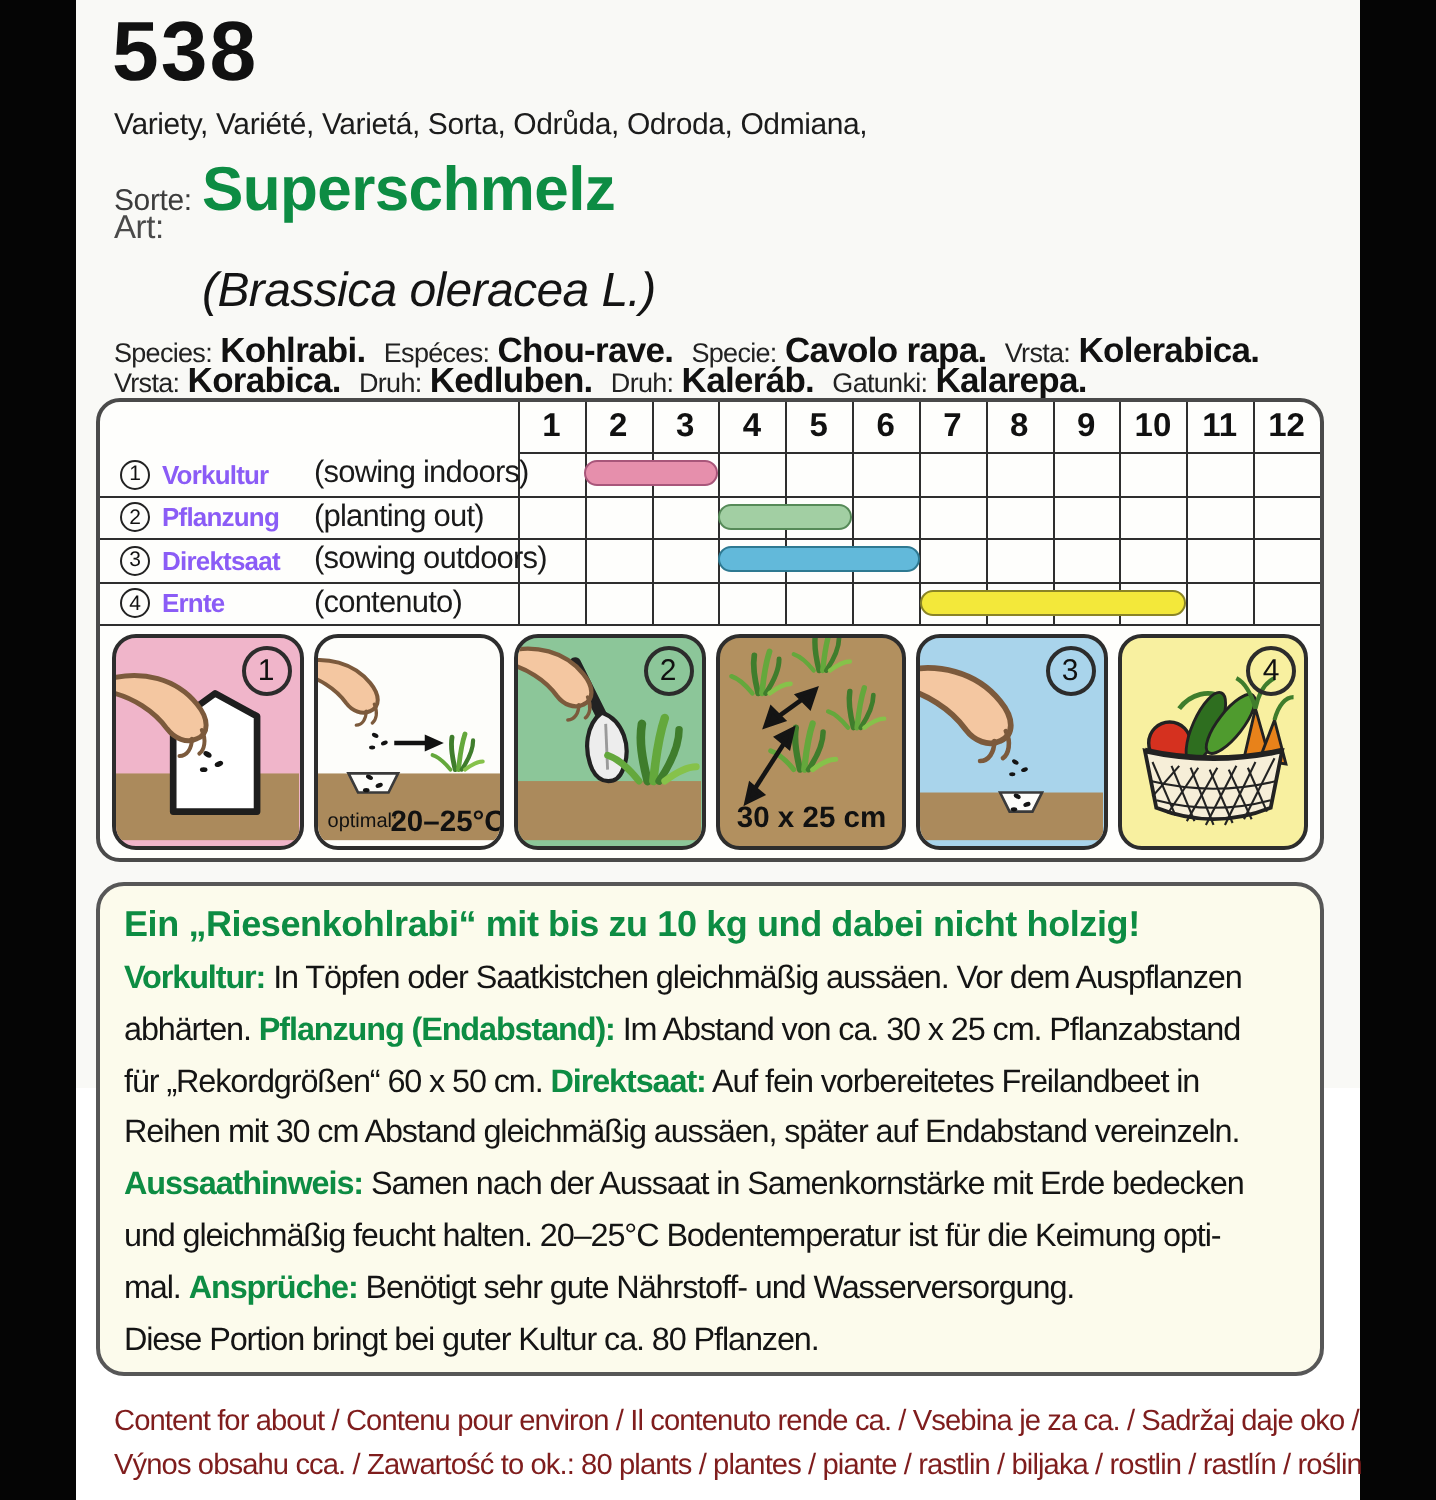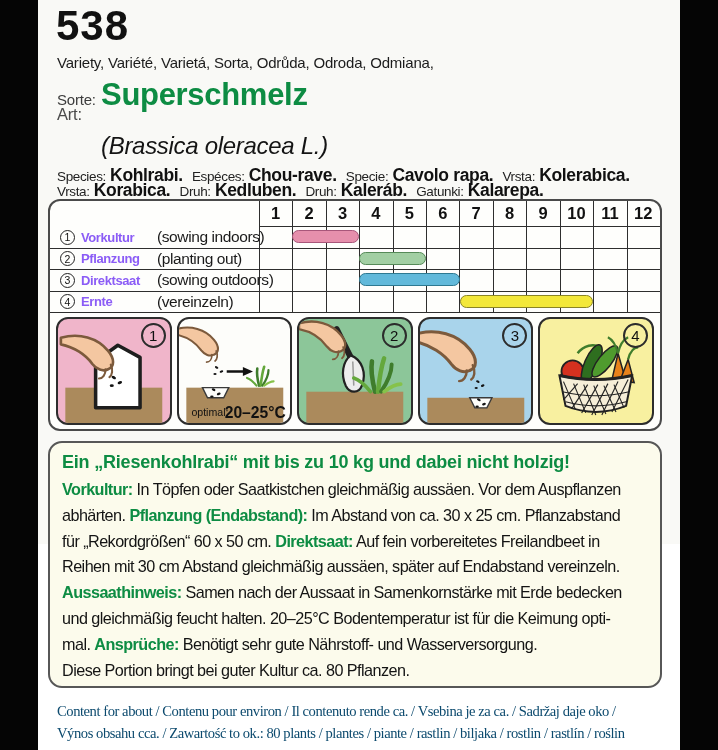--- a/index.html
+++ b/index.html
@@ -50,21 +50,21 @@
   .badge{position:absolute;top:4px;right:4px;width:25px;height:25px;border:2.2px solid #2c2c2c;border-radius:50%;
     display:flex;align-items:center;justify-content:center;font-size:15px;color:#111;box-sizing:border-box;}
 
   
   #desc-box{left:48px;top:441px;width:614px;height:247px;border:2.5px solid #575757;border-radius:14px;
     background:#fcfbec;box-sizing:border-box;padding:7px 12px 0 12px;}
   #desc-headline{font-size:18px;font-weight:bold;color:var(--green,#0d8c43);letter-spacing:-0.2px;margin:2px 0 4px 0;}
   .desc-line{font-size:16.2px;line-height:25.8px;color:#141414;letter-spacing:-0.55px;white-space:nowrap;}
   .desc-line .kw{color:var(--green,#0d8c43);font-weight:bold;}
 
-  #footer{left:57px;top:701px;font-size:14.6px;line-height:21.5px;color:#0c4a6e;letter-spacing:-0.45px;white-space:nowrap;font-family:Liberation Serif, serif;}
+  #footer{left:57px;top:701px;font-size:14.6px;line-height:21.5px;color:#7f1d1d;letter-spacing:-0.45px;white-space:nowrap;}
 </style>
 </head>
 <body>
 
 <svg width="0" height="0" style="position:absolute" aria-hidden="true">
   <defs>
     <g id="hand">
       <path d="M-8,2 C6,-2 20,2 28,12 C33,18 33,24 28,26 C24,28 19,26 16,22 C11,15 2,9 -8,7 Z" fill="#f4c7a1" stroke="#7c5a3c" stroke-width="2" stroke-linejoin="round"></path>
       <path d="M26,26 c0,4 -2,7 -5,7 M30,22.5 c2,4 1,8 -1,9.5" fill="none" stroke="#7c5a3c" stroke-width="1.6" stroke-linecap="round"></path>
     </g>
@@ -164,21 +164,21 @@
           <span class="ename">(sowing outdoors)</span>
         </div>
         <div class="bar-area">
             <div class="bar" style="left: 25%; width: 25%; background: rgb(98, 185, 218); border-color: rgb(46, 121, 145);"></div>
           </div>
       </div>
       <div class="cal-row">
         <div class="row-label">
           <span class="circ">4</span>
           <span class="gname">Ernte</span>
-          <span class="ename">(vereinzeln)</span>
+          <span class="ename">(contenuto)</span>
         </div>
         <div class="bar-area">
             <div class="bar" style="left: 50%; width: 33.3333%; background: rgb(243, 232, 58); border-color: rgb(138, 132, 38);"></div>
           </div>
       </div>
     </div>
 
     <div id="tiles">
       <div class="tile" style="background: rgb(240, 181, 202);">
         <svg viewBox="0 0 96 103">
@@ -206,20 +206,37 @@
       <div class="tile" style="background: rgb(140, 198, 153);">
         <svg viewBox="0 0 96 103">
           <rect x="0" y="72" width="96" height="31" fill="#ab8a5c"></rect>
           <line x1="30" y1="10" x2="44" y2="38" stroke="#222" stroke-width="6" stroke-linecap="round"></line>
           <path d="M44,36 C55,40 60,54 55,66 C52,74 43,74 39,66 C34,55 36,42 44,36 Z" fill="#ededed" stroke="#222" stroke-width="2.2"></path>
           <line x1="46" y1="42" x2="47" y2="66" stroke="#9a9a9a" stroke-width="1.5"></line>
           <use href="#hand" transform="translate(2,2) scale(1.15)"></use>
           <use href="#grass" transform="translate(68,72) scale(1.5)"></use>
         </svg>
         <span class="badge">2</span>
+      </div>
+      <div class="tile" style="background: rgb(178, 144, 95);">
+        <svg viewBox="0 0 96 103">
+          <use href="#grass" transform="translate(20,26)"></use>
+          <use href="#grass" transform="translate(52,14) scale(0.95)"></use>
+          <use href="#grass" transform="translate(70,44) scale(0.95)"></use>
+          <use href="#grass" transform="translate(42,66) scale(1.1)"></use>
+          <g stroke="#141414" stroke-width="2.4" fill="#141414">
+            <line x1="28" y1="40" x2="46" y2="27"></line>
+            <polygon points="24,43 33,40 27,34"></polygon>
+            <polygon points="50,24 41,27 47,33"></polygon>
+            <line x1="17" y1="78" x2="35" y2="50"></line>
+            <polygon points="14,83 22,79 16,74"></polygon>
+            <polygon points="38,45 30,49 36,54"></polygon>
+          </g>
+          <text x="48" y="96" font-size="15.5" font-weight="bold" fill="#111" text-anchor="middle">30 x 25 cm</text>
+        </svg>
       </div>
       <div class="tile" style="background: rgb(169, 212, 235);">
         <svg viewBox="0 0 96 103">
           <rect x="0" y="78" width="96" height="25" fill="#ab8a5c"></rect>
           <path d="M42,78 L47,88 L59,88 L64,78 Z" fill="#fdfdfa" stroke="#3a3a3a" stroke-width="1.4"></path>
           <use href="#seeds" transform="translate(51,80) scale(0.85)"></use>
           <use href="#hand" transform="translate(0,12) scale(1.5)"></use>
           <use href="#seeds" transform="translate(50,62) scale(0.8)"></use>
         </svg>
         <span class="badge">3</span>

